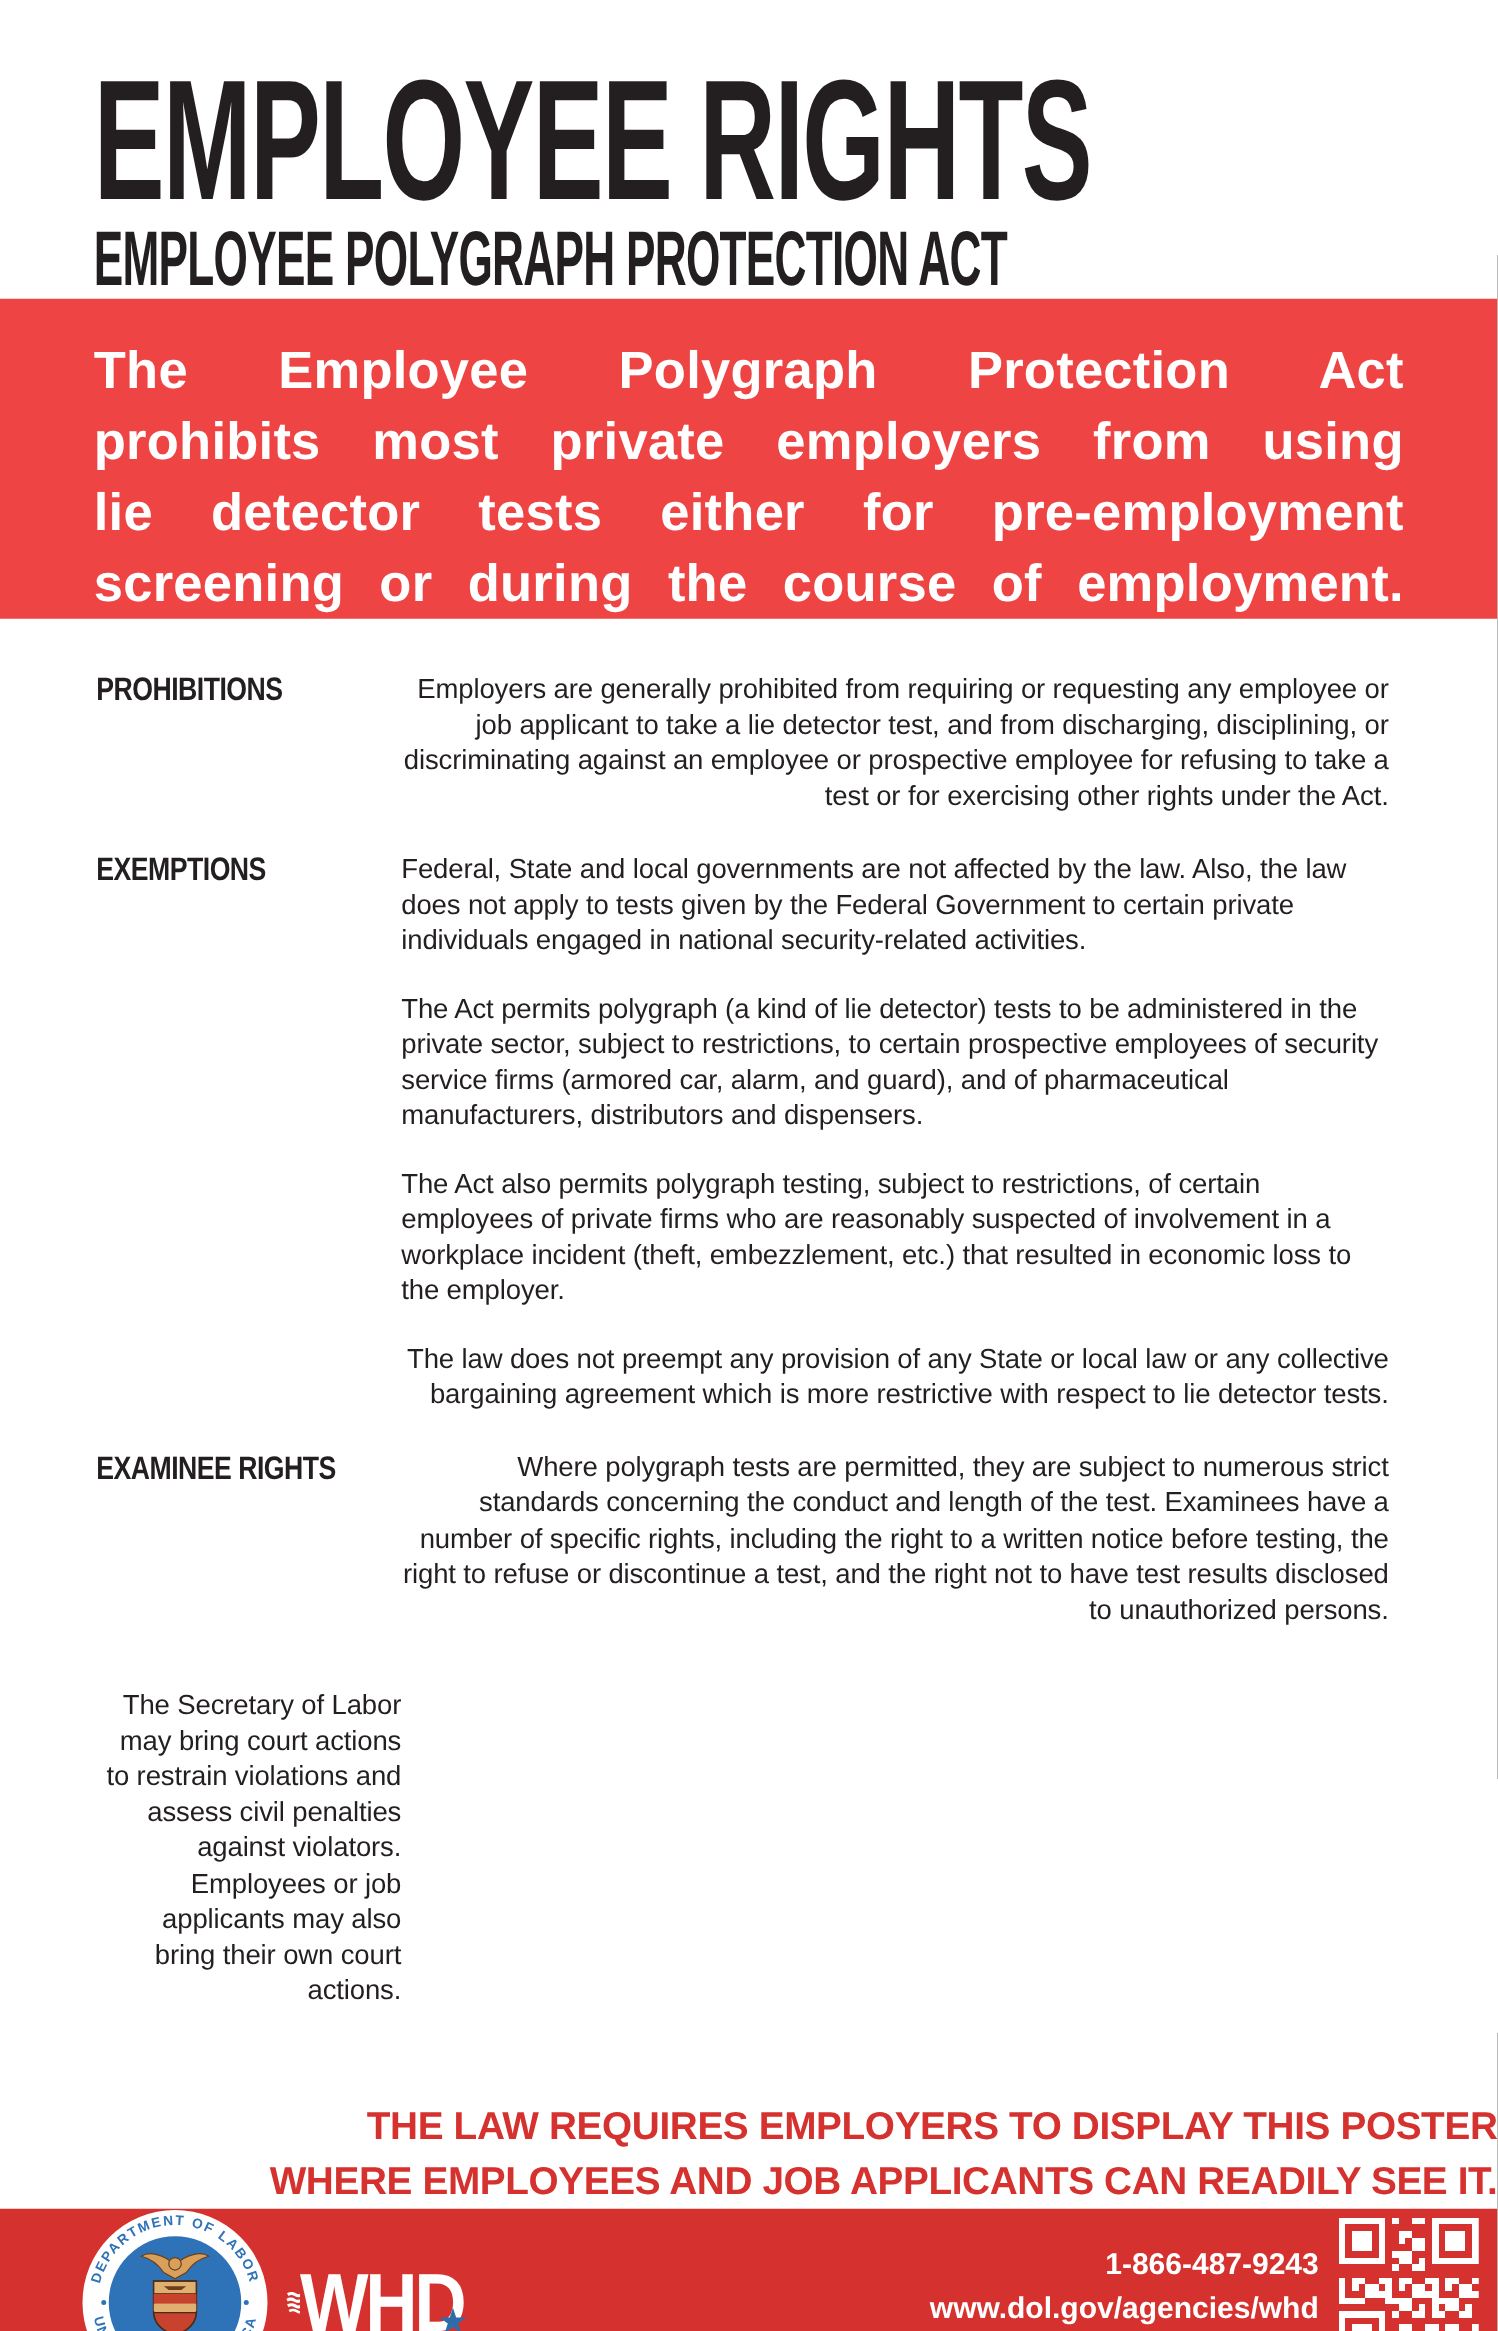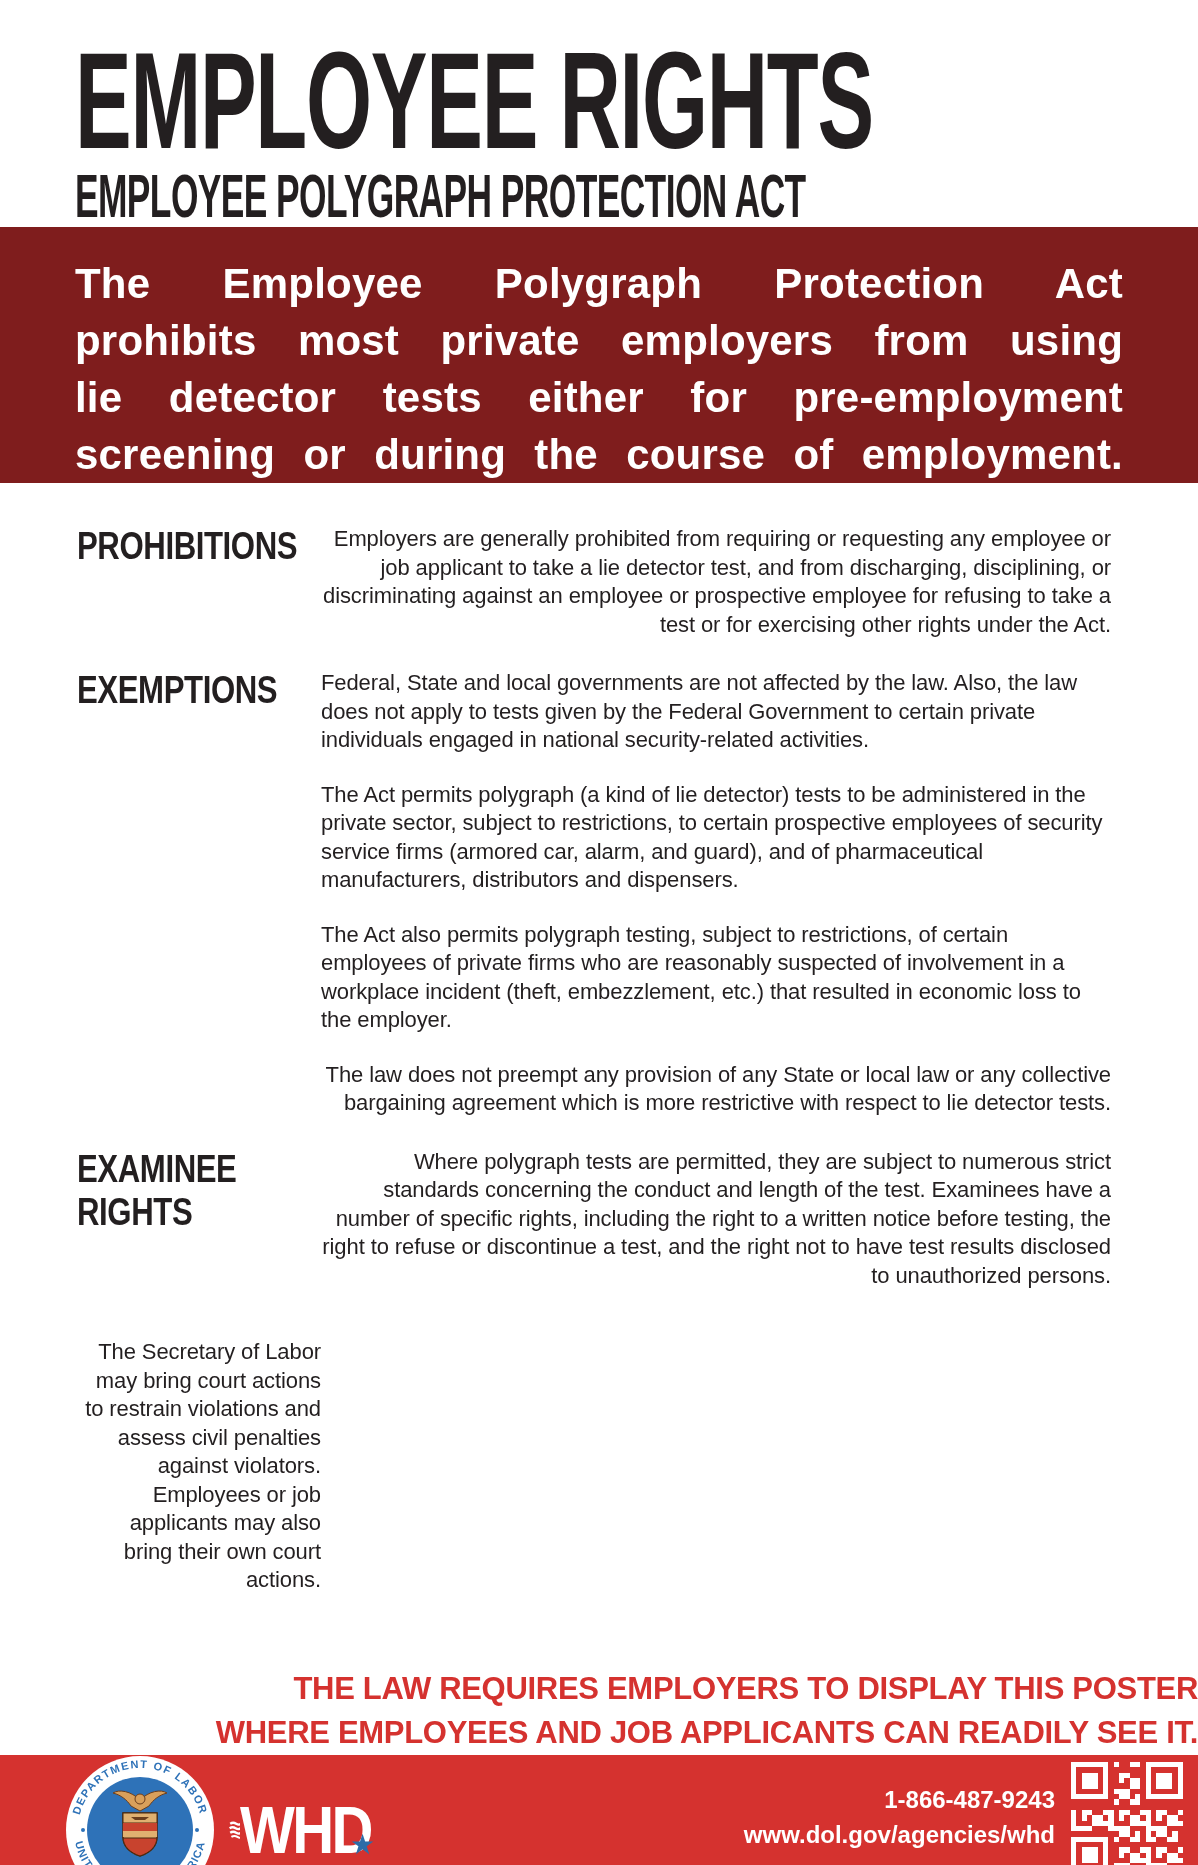--- a/index.html
+++ b/index.html
@@ -7,40 +7,40 @@
     position:relative;
     width:1198px;height:1865px;
     margin:0 auto;
     background:#ffffff;
     font-family:"Liberation Sans", sans-serif;
     color:#231f20;
     overflow:hidden;
     display:flex;flex-direction:column;
   }
   
-  .hdr{height:240px;box-sizing:border-box;padding:32px 0 0 75px;}
+  .hdr{height:240px;box-sizing:border-box;padding:44px 0 0 75px;}
   .hdr h1{margin:0;font-size:137px;line-height:1;font-weight:bold;color:#231f20;white-space:nowrap;}
   .hdr h2{margin:-4px 0 0 0;font-size:62px;line-height:1;font-weight:bold;color:#231f20;white-space:nowrap;}
   .cond-title{display:inline-block;transform:scaleX(.62);transform-origin:0 50%;letter-spacing:-2px;}
   .cond-sub{display:inline-block;transform:scaleX(.57);transform-origin:0 50%;letter-spacing:-1px;}
   
   .banner{
     height:272px;box-sizing:border-box;
-    background:#7f1d1d;color:#fff;
+    background:#ef4444;color:#fff;
     padding:28px 75px 0 75px;
   }
   .banner-line{
     font-size:42px;font-weight:bold;line-height:57px;
     text-align:justify;text-align-last:justify;
     letter-spacing:.2px;white-space:normal;
   }
   
   .body{flex:1;box-sizing:border-box;padding:42px 0 0 77px;}
   .sec{display:grid;grid-template-columns:244px 790px;margin-bottom:30px;}
-  .sec-label{font-size:38px;font-weight:bold;line-height:1.15;color:#231f20;}
+  .sec-label{font-size:26px;font-weight:bold;line-height:1.15;color:#231f20;}
   .cond-label{display:inline-block;transform:scaleX(.82);transform-origin:0 0;letter-spacing:-.5px;}
   .sec-paras p{margin:0 0 26px 0;font-size:22px;line-height:28.5px;letter-spacing:-.1px;color:#231f20;}
   .sec-paras p:last-child{margin-bottom:0;text-align:right;}
   .sec-enforcement{margin-top:48px;}
   
   .notice{margin-top:72px;text-align:right;color:#d5322f;font-weight:bold;font-size:31px;line-height:44px;letter-spacing:-.3px;}
   
   .ftr{
     height:197px;box-sizing:border-box;background:#d5322f;color:#fff;
     display:flex;align-items:center;padding:0 15px 0 65px;

